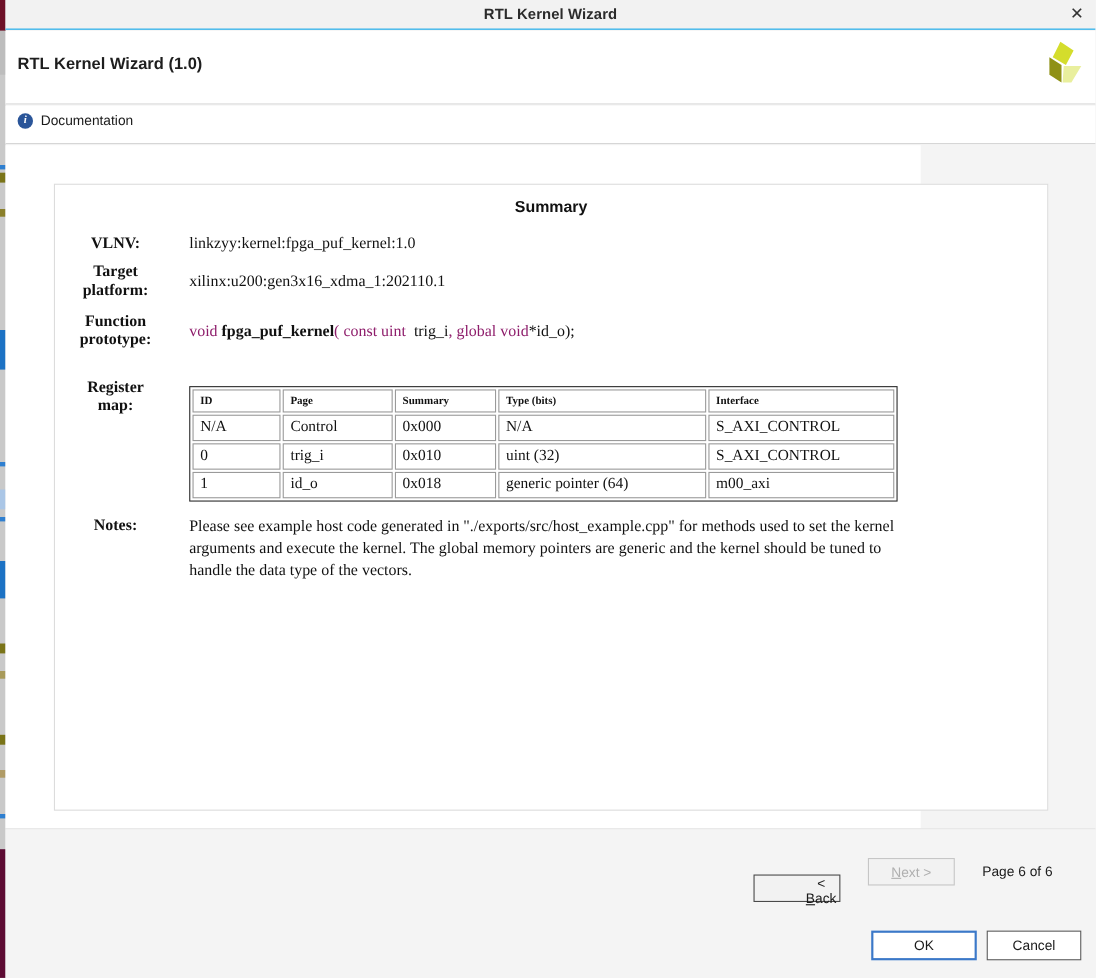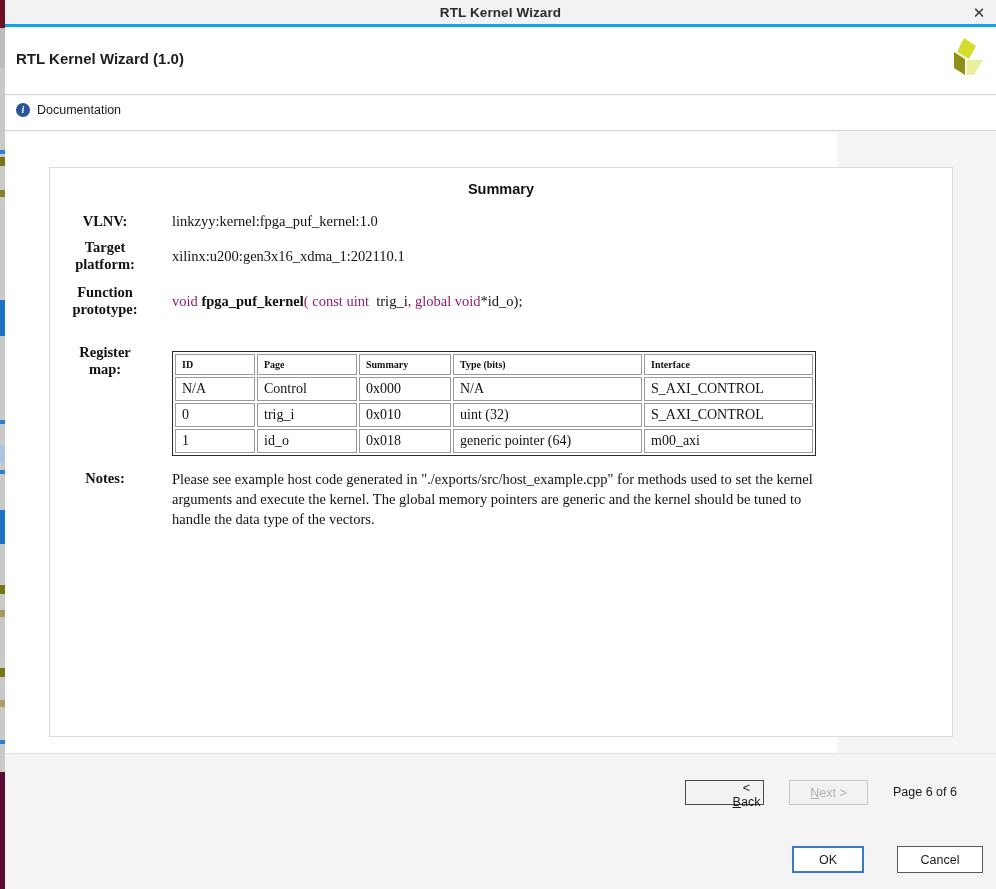--- a/index.html
+++ b/index.html
@@ -27,21 +27,21 @@
     background: #c9c9c9;
   }
   .bg-sliver .seg { position: absolute; left: 0; width: 5px; }
 
   
   .titlebar {
     position: absolute;
     left: 5px; top: 0;
     width: 991px; height: 27px;
     background: #f2f2f2;
-    border-bottom: 3px solid #0ea5e9;
+    border-bottom: 1px solid #0ea5e9;
   }
   .titlebar-text {
     position: absolute;
     left: 0; right: 0; top: 5px;
     text-align: center;
     font-size: 13.5px;
     font-weight: bold;
     color: #2b2b2b;
     letter-spacing: .1px;
   }
@@ -227,30 +227,30 @@
     cursor: pointer;
     font-family: "Liberation Sans", sans-serif;
     padding: 0;
   }
   .btn.disabled {
     color: #b0b0b0;
     border-color: #c6c6c6;
     background: #f2f2f2;
     cursor: default;
   }
-  .btn-back   { left: 680px; top: 26px; width: 79px; height: 25px; padding-left: 44px; }
+  .btn-back   { left: 680px; top: 41px; width: 79px; height: 25px; padding-left: 44px; }
   .btn-next   { left: 784px; top: 26px; width: 79px; height: 25px; }
   .page-label {
     position: absolute;
     left: 888px; top: 31px;
     font-size: 12.5px;
     color: #1a1a1a;
   }
   .btn-ok {
-    left: 787px; top: 92px; width: 72px; height: 27px;
+    left: 787px; top: 92px; width: 96px; height: 27px;
     background: #ffffff;
     border: 2px solid #3b78c8;
   }
   .btn-cancel {
     left: 892px; top: 92px; width: 86px; height: 27px;
     background: #ffffff;
     border: 1px solid #5a5a5a;
   }
   .mnem { text-decoration: underline; }
 </style>

